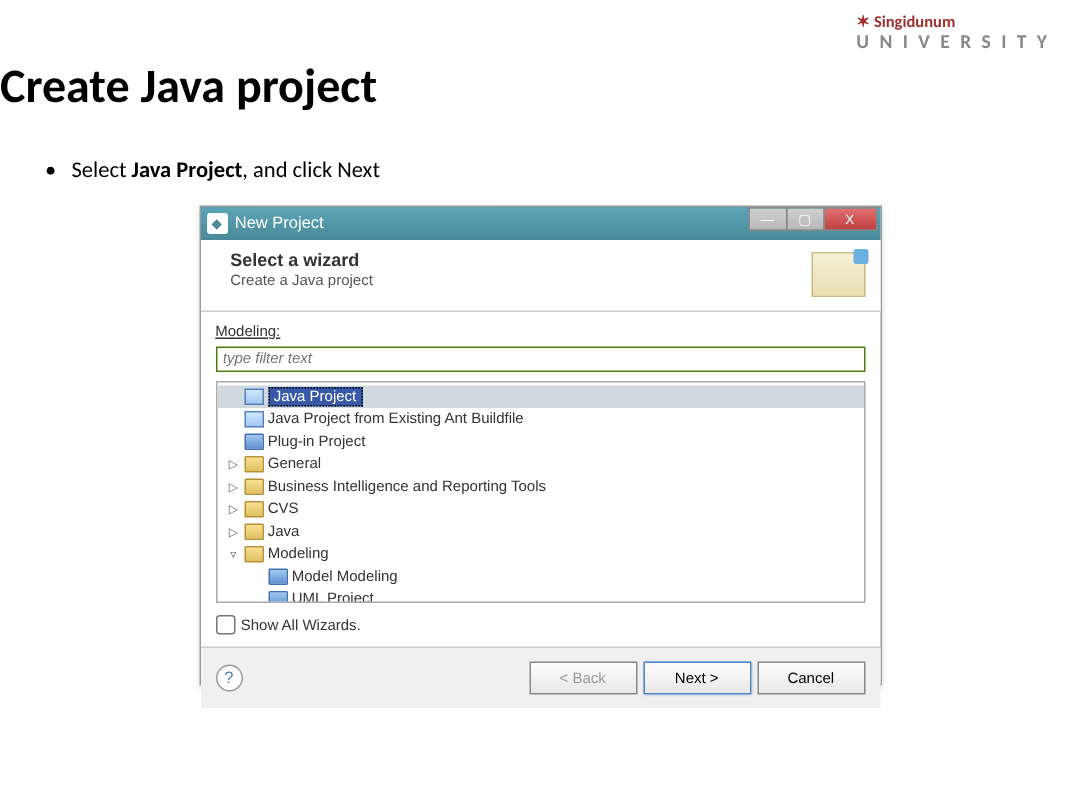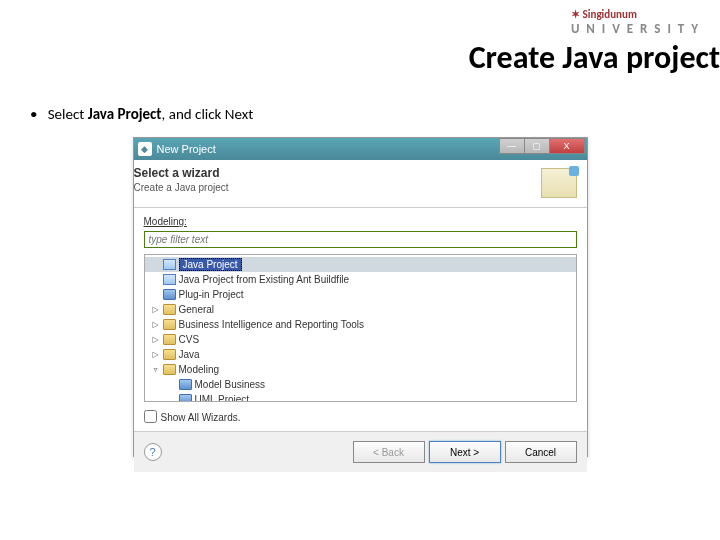--- a/index.html
+++ b/index.html
@@ -1,29 +1,29 @@
 <!DOCTYPE html>
 <html><head>
 <meta charset="utf-8">
 <style>
 *{margin:0;padding:0;box-sizing:border-box}
 body{width:720px;height:540px;background:#fff;font-family:Calibri,Arial,sans-serif;position:relative;overflow:hidden}
 .logo{position:absolute;top:8px;right:20px;font-size:11px;color:#a03030;font-weight:bold}
 .logo-sub{font-size:13px;color:#888;letter-spacing:2px}
-.slide-title{text-align:right;font-size:32px;font-weight:bold;margin-top:38px}
+.slide-title{text-align:left;font-size:32px;font-weight:bold;margin-top:38px}
 .bullet{margin:28px 0 0 30px;font-size:15px}
 .bullet b{font-weight:bold}
 .screenshot{width:455px;height:320px;margin:14px auto 0;background:#fff;border:1px solid #999;box-shadow:0 2px 4px rgba(0,0,0,0.15);position:relative;font-family:Tahoma,Arial,sans-serif;font-size:10px}
 .titlebar{height:22px;background:linear-gradient(#5aa5b5,#4a8a9a);display:flex;align-items:center;padding:0 4px;color:#fff;position:relative}
 .titlebar-icon{width:14px;height:14px;background:#fff;border-radius:2px;margin-right:5px;display:flex;align-items:center;justify-content:center;font-size:9px;color:#4a8a9a}
 .titlebar-text{font-size:11px}
 .win-controls{position:absolute;right:2px;top:0;display:flex}
 .win-btn{width:26px;height:16px;background:linear-gradient(#d0d0d0,#b8b8b8);border:1px solid #888;margin-left:-1px;display:flex;align-items:center;justify-content:center;font-size:9px}
 .win-close{background:linear-gradient(#e27070,#c04040);color:#fff;width:36px}
-.header-area{height:48px;border-bottom:1px solid #ccc;padding:6px 0;position:relative;background:#fff}
+.header-area{height:48px;border-bottom:1px solid #ccc;padding:6px 20px;position:relative;background:#fff}
 .header-title{font-size:12px;font-weight:bold;color:#333}
 .header-sub{font-size:10px;color:#555;margin-top:2px}
 .header-icon{position:absolute;right:10px;top:8px;width:36px;height:30px;background:linear-gradient(#f5f0d8,#e8dfb0);border:1px solid #c8bc80}
 .header-icon::after{content:"";position:absolute;right:-3px;top:-3px;width:10px;height:10px;background:#6ab0e0;border-radius:2px}
 .wizards-label{padding:8px 10px 2px;font-size:10px;color:#333}
 .filter-input{margin:2px 10px 6px;width:calc(100% - 20px);height:17px;border:1px solid #4d7c0f;background:#fff;padding:0 4px;font-size:10px;color:#888;font-style:italic}
 .tree{margin:0 10px;border:1px solid #aaa;height:148px;background:#fff;overflow:hidden;padding:2px 0}
 .tree-item{display:flex;align-items:center;height:15px;padding-left:6px;white-space:nowrap}
 .tree-item.indent1{padding-left:22px}
 .tw{width:10px;height:10px;display:inline-flex;align-items:center;justify-content:center;margin-right:2px;font-size:8px;color:#666}
@@ -114,21 +114,21 @@
         <span class="tree-text">Java</span>
       </div>
       <div class="tree-item">
         <span class="tw">▿</span>
         <span class="ti-icon folder"></span>
         <span class="tree-text">Modeling</span>
       </div>
       <div class="tree-item indent1">
         <span class="tw"></span>
         <span class="ti-icon project"></span>
-        <span class="tree-text">Model Business</span>
+        <span class="tree-text">Model Modeling</span>
       </div>
       <div class="tree-item indent1">
         <span class="tw"></span>
         <span class="ti-icon project"></span>
         <span class="tree-text">UML Project</span>
       </div>
     </div>
 
   <label class="show-all">
     <input type="checkbox" style="">

